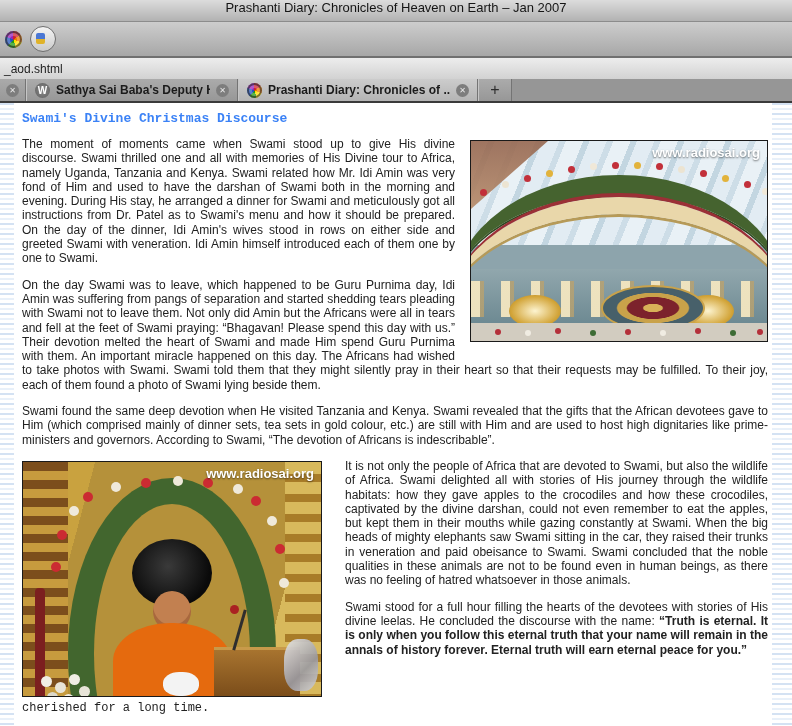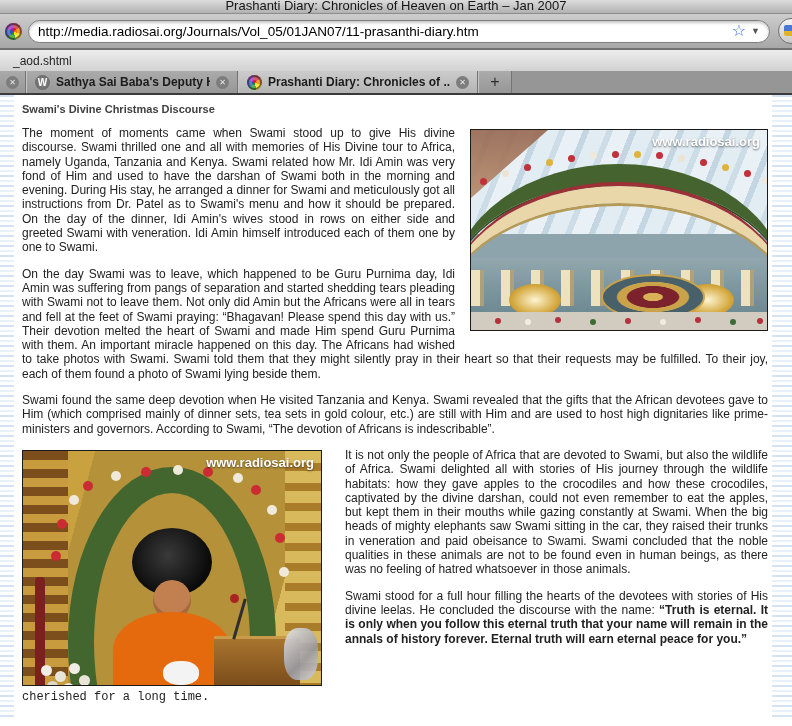--- a/index.html
+++ b/index.html
@@ -4,23 +4,23 @@
 <style>
   * { box-sizing: border-box; }
   html,body { margin:0; padding:0; }
   body {
     width:792px; height:726px; overflow:hidden; position:relative;
     background:#fff; font-family:"Liberation Sans", sans-serif;
   }
 
   
   .titlebar {
-    height:14px; background:linear-gradient(#dcdcdc,#b2b2b2);
+    height:22px; background:linear-gradient(#dcdcdc,#b2b2b2);
     border-bottom:1px solid #8c8c8c;
-    display:flex; align-items:flex-end; justify-content:center;
+    display:flex; align-items:flex-start; justify-content:center;
     font-size:13px; color:#151515;
   }
   .toolbar {
     height:34px; background:linear-gradient(#cdcdcd,#a7a7a7);
     display:flex; align-items:center; padding:0 0 0 5px; gap:6px;
     position:relative;
   }
   .pinwheel {
     width:17px; height:17px; border-radius:50%; flex:0 0 auto;
     background:conic-gradient(#c23 0 55deg,#e70 55deg 110deg,#fd0 110deg 165deg,#291 165deg 220deg,#25b 220deg 290deg,#92b 290deg 360deg);
@@ -38,21 +38,21 @@
     width:26px; height:26px; border-radius:50%; flex:0 0 auto;
     background:linear-gradient(#f4f4f4,#cacaca); border:1px solid #6f6f6f;
     margin-left:2px; margin-right:-12px; position:relative;
   }
   .partial-glyph { position:absolute; left:5px; top:6px; width:9px; height:11px;
     background:linear-gradient(#4a77d4 0 55%, #e0b32a 55% 100%); border-radius:2px; }
 
   .bookmarksbar {
     height:23px; background:linear-gradient(#ededed,#d2d2d2);
     border-top:2px solid #707070;
-    display:flex; align-items:center; padding-left:13px;
+    display:flex; align-items:center; padding-left:4px;
     font-size:12px; color:#1e1e1e;
   }
 
   .tabbar {
     height:24px; background:#969696; display:flex; align-items:stretch;
     border-bottom:2px solid #3a3a3a;
   }
   .tab {
     display:flex; align-items:center; gap:6px; padding:0 8px;
     font-size:12px; font-weight:bold; color:#1b1b1b;
@@ -85,21 +85,21 @@
   
   .content {
     position:relative; height:622px; background:#fff;
     padding:6px 24px 0 22px; overflow:hidden;
   }
   .stripe { position:absolute; top:0; bottom:0;
     background:repeating-linear-gradient(to bottom,#d4e2f3 0 2px,#ffffff 2px 5px,#e8f0f9 5px 7px,#ffffff 7px 10px); }
   .stripe-left { left:0; width:14px; }
   .stripe-right { right:0; width:20px; }
 
-  .heading { font-size:11px; font-weight:bold; color:#404040; margin:2px 0 11px; }
+  .heading { font-size:13px; font-weight:bold; color:#3b82f6; margin:2px 0 11px;font-family:Liberation Mono, monospace; }
   .content p { font-size:12px; line-height:14.3px; text-align:justify;
     color:#222; margin:0 0 12px; }
   .content p.tail { clear:left; margin-top:0;font-family:Liberation Mono, monospace; }
   .bold-quote { font-weight:bold; }
 
   
   .photo1 {
     float:right; width:298px; height:202px; margin:3px 0 10px 15px;
     position:relative; border:1px solid #1a1a1a; overflow:hidden;
     background:#8da4ac;
@@ -187,25 +187,20 @@
 </style>
 </head>
 <body>
 
 <div class="titlebar">
   <span>Prashanti Diary: Chronicles of Heaven on Earth – Jan 2007</span>
 </div>
 
 <div class="toolbar">
   <span class="pinwheel"></span>
-  <div class="urlfield">
-    <span class="url-text">http://media.radiosai.org/Journals/Vol_05/01JAN07/11-prasanthi-diary.htm</span>
-    <span class="star-btn">☆</span>
-    <span class="dd-btn">▼</span>
-  </div>
   <div class="partial-btn">
     <span class="partial-glyph"></span>
   </div>
 </div>
 
 <div class="bookmarksbar">
   <span>_aod.shtml</span>
 </div>
 
 <div class="tabbar">

